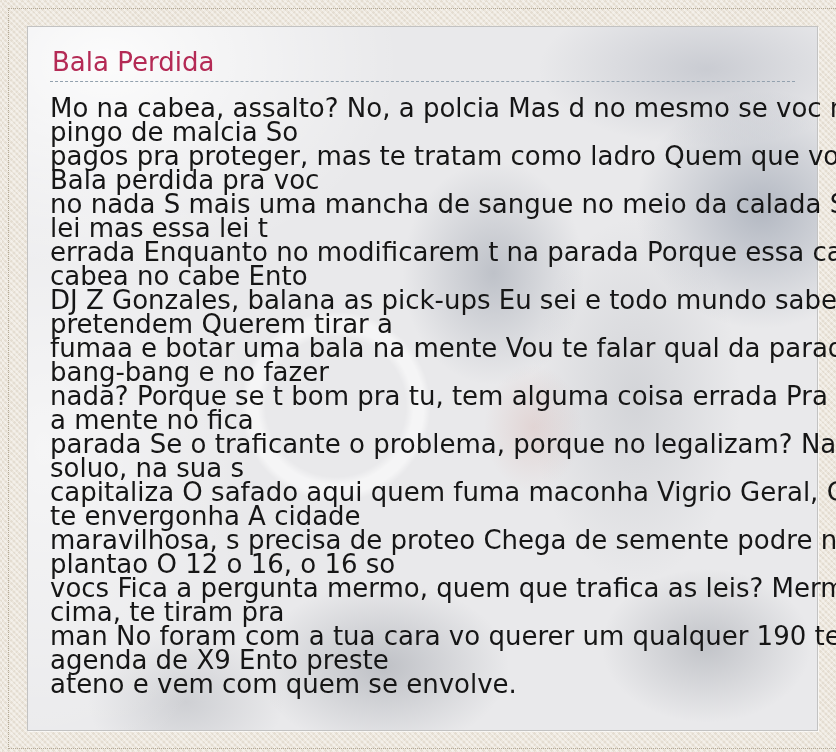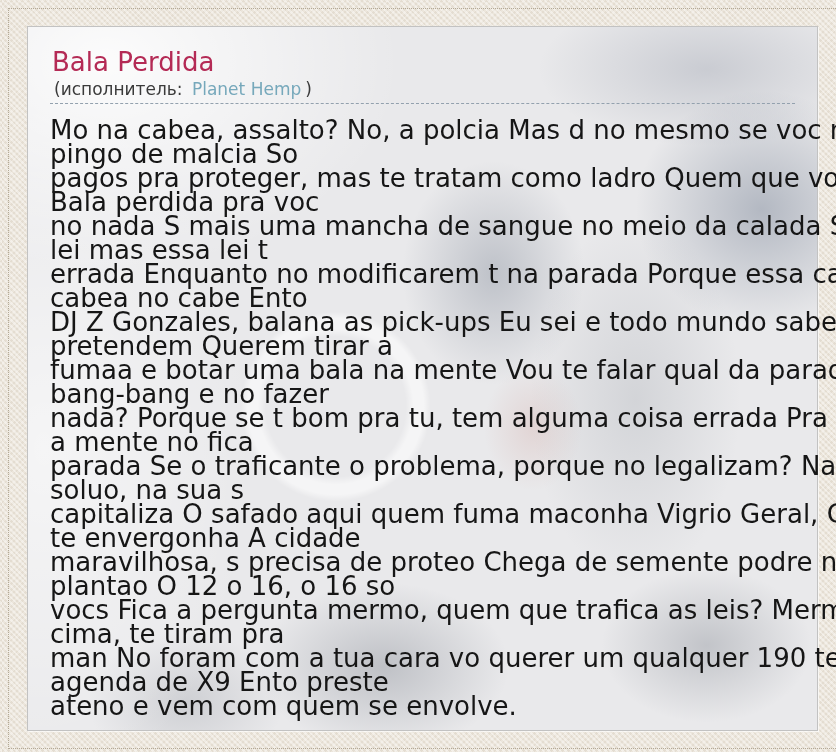--- a/index.html
+++ b/index.html
@@ -101,21 +101,20 @@
 </head>
 <body>
 
 <div class="page-frame"></div>
 
 <div class="card">
   <div class="card-content">
 
     <div class="song-header">
       <h1 class="song-title">Bala Perdida</h1>
-      <div class="artist-line"><span>(исполнитель: </span><a class="artist-link">Planet Hemp</a><span>)</span></div>
     </div>
 
     <div class="lyrics-text">Mo na cabea, assalto? No, a polcia Mas d no mesmo se voc no tem um
 pingo de malcia So
 pagos pra proteger, mas te tratam como ladro Quem que vo proteger, ento
 Bala perdida pra voc
 no nada S mais uma mancha de sangue no meio da calada Se acham donos da
 lei mas essa lei t
 errada Enquanto no modificarem t na parada Porque essa carapua na minha
 cabea no cabe Ento

